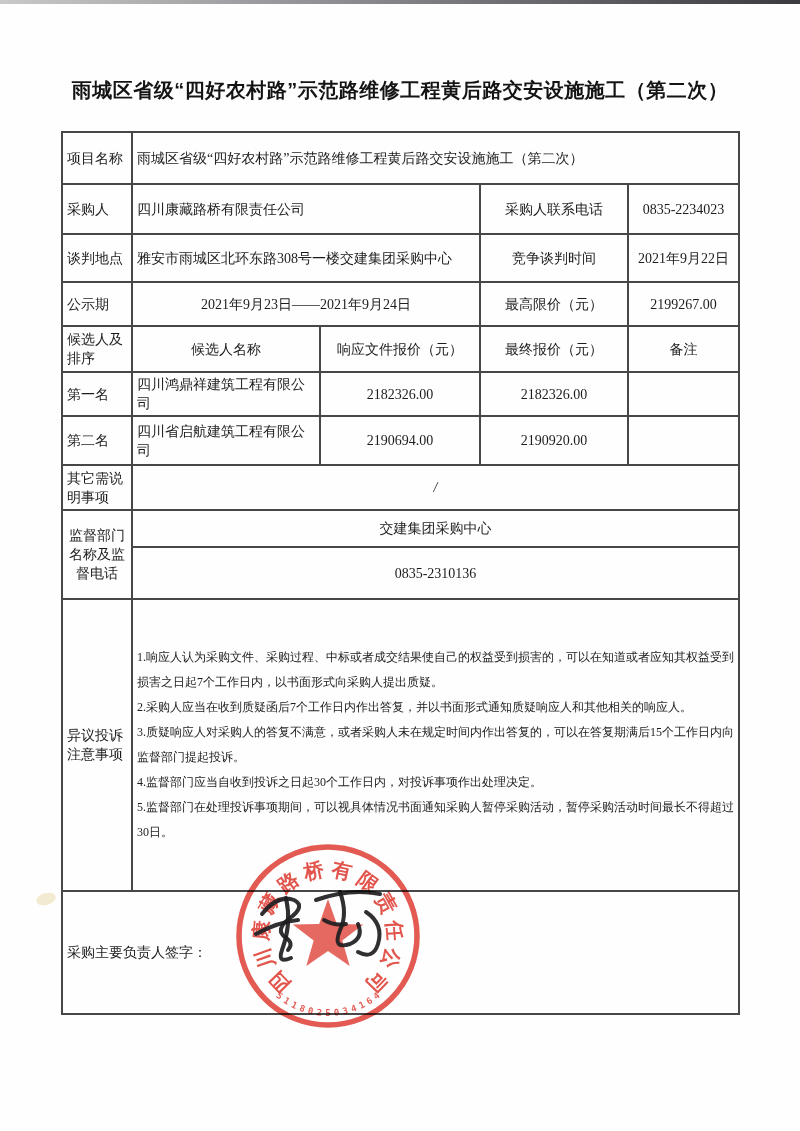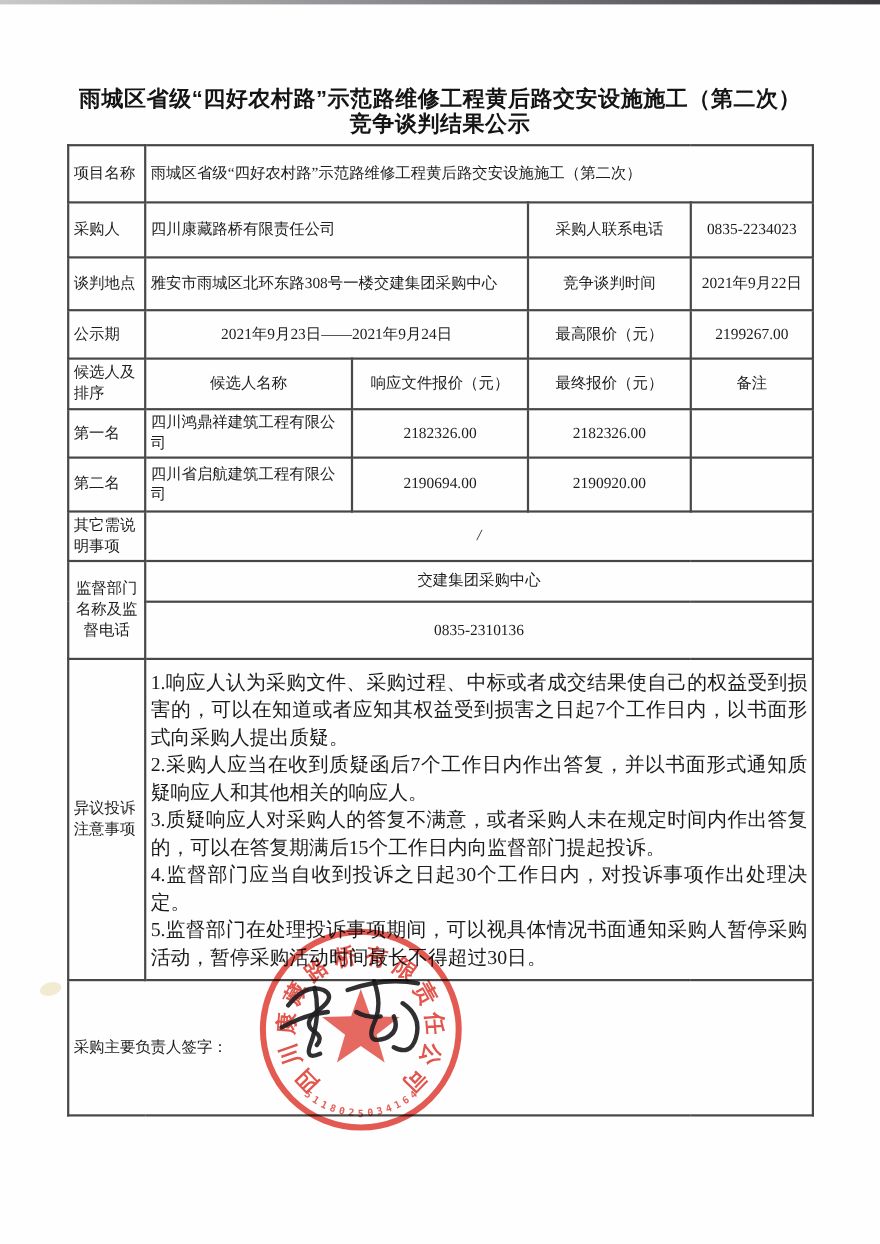--- a/index.html
+++ b/index.html
@@ -30,37 +30,36 @@
     padding:2px 4px;line-height:19px;color:#1c1c1c;
   }
   td.lbl{text-align:left;padding-left:5px;}
   td.lbl-c{text-align:center;padding:2px 2px;}
   td.ctr{text-align:center;}
   td.val{text-align:left;padding-left:7px;}
   tr.r1{height:52px;} tr.r2{height:50px;} tr.r3{height:48px;} tr.r4{height:44px;}
   tr.r5{height:46px;} tr.r6{height:32px;} tr.r7{height:49px;} tr.r8{height:45px;}
   tr.r9a{height:37px;} tr.r9b{height:52px;} tr.r10{height:292px;} tr.r11{height:123px;}
   td.notice{padding:8px 10px 8px 9px;}
-  .notice-item{font-size:18px;line-height:25px;text-align:justify;}
+  .notice-item{font-size:12px;line-height:25px;text-align:justify;}
   td.slash{font-size:17px;text-align:center;font-style:italic;color:#2a2a2a;}
   td.sig{padding-left:10px;font-size:15px;}
   #sealwrap{
     position:absolute;left:228px;top:836px;width:200px;height:200px;
     mix-blend-mode:multiply;
   }
 </style>
 </head>
 <body>
 
 <div class="scan-top"></div>
 <div class="smudge"></div>
 
 <div class="title">
   <div>雨城区省级“四好农村路”示范路维修工程黄后路交安设施施工（第二次）</div>
-  <div>竞争谈判结果公示</div>
 </div>
 
 <table class="doc">
   <colgroup>
     <col style="width:70px">
       <col style="width:188px">
       <col style="width:160px">
     <col style="width:148px">
       <col style="width:111px">
   </colgroup>

